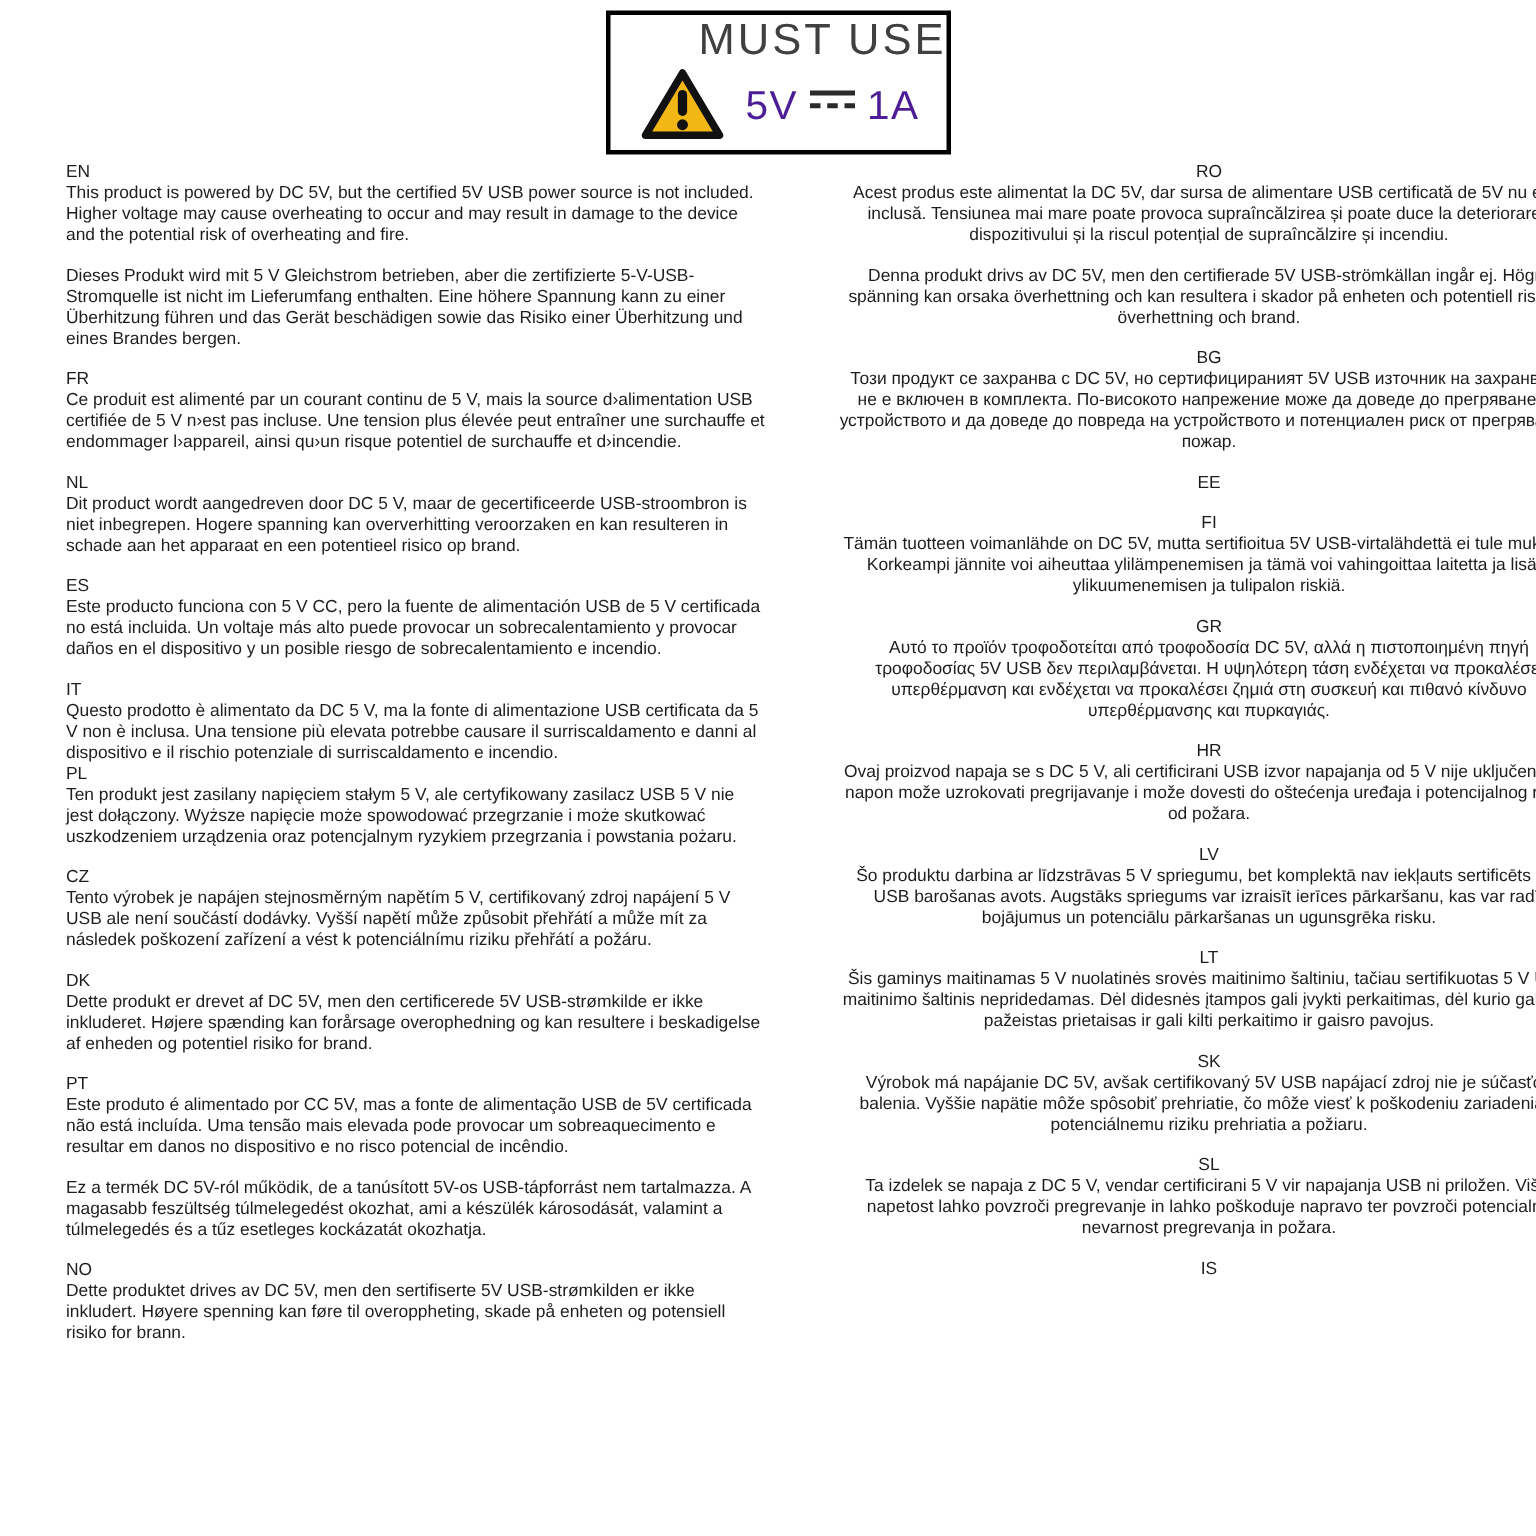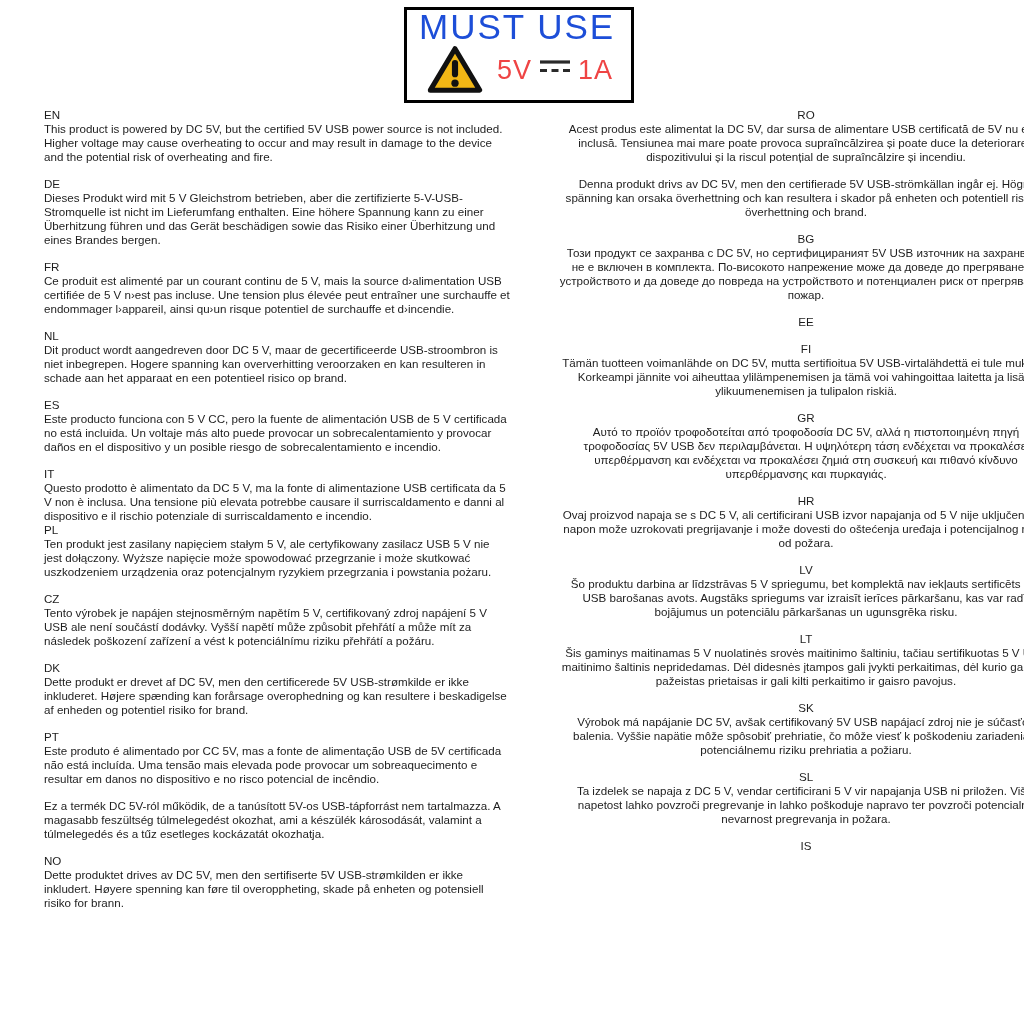--- a/index.html
+++ b/index.html
@@ -10,30 +10,30 @@
     -webkit-font-smoothing:antialiased;
   }
 
   
   .warn-box{
     position:absolute;left:404px;top:7px;width:212px;height:88px;
     border:3px solid #000;background:#fff;
     padding:2px 0 0 12px;box-sizing:content-box;
   }
   .warn-title{
-    font-size:35px;letter-spacing:2px;color:#1d4ed8;
-    font-weight:400;line-height:30px;
+    font-size:29px;letter-spacing:2px;color:#404040;
+    font-weight:400;line-height:30px;text-align:right;
   }
   .warn-row{
     display:flex;align-items:center;gap:14px;margin-top:2px;margin-left:8px;
   }
   .warn-tri{width:56px;height:52px;flex:0 0 auto;}
   .warn-rating{
     display:flex;align-items:center;gap:8px;
-    font-size:27px;color:#ef4444;letter-spacing:1px;
+    font-size:27px;color:#4c1d95;letter-spacing:1px;
   }
   .dc-symbol{display:inline-block;width:30px;height:15px;position:relative;top:-4px;}
 
   
   .col{
     position:absolute;top:108px;
     font-size:11.6px;line-height:14px;color:#1d1d1d;margin-left:22px;
   }
   .col-left{left:22px;width:466px;}
   .col-right{left:537px;width:494px;text-align:center;}
@@ -64,21 +64,20 @@
     </div>
   </div>
 </div>
 
 <div class="col col-left">
   <section class="lang">
     <div class="code">EN</div>
     <p>This product is powered by DC 5V, but the certified 5V USB power source is not included. Higher voltage may cause overheating to occur and may result in damage to the device and the potential risk of overheating and fire.</p>
   </section>
   <section class="lang">
-    <div class="code">DE</div>
     <p>Dieses Produkt wird mit 5 V Gleichstrom betrieben, aber die zertifizierte 5-V-USB-Stromquelle ist nicht im Lieferumfang enthalten. Eine höhere Spannung kann zu einer Überhitzung führen und das Gerät beschädigen sowie das Risiko einer Überhitzung und eines Brandes bergen.</p>
   </section>
   <section class="lang">
     <div class="code">FR</div>
     <p>Ce produit est alimenté par un courant continu de 5 V, mais la source d›alimentation USB certifiée de 5 V n›est pas incluse. Une tension plus élevée peut entraîner une surchauffe et endommager l›appareil, ainsi qu›un risque potentiel de surchauffe et d›incendie.</p>
   </section>
   <section class="lang">
     <div class="code">NL</div>
     <p>Dit product wordt aangedreven door DC 5 V, maar de gecertificeerde USB-stroombron is niet inbegrepen. Hogere spanning kan oververhitting veroorzaken en kan resulteren in schade aan het apparaat en een potentieel risico op brand.</p>
   </section>

